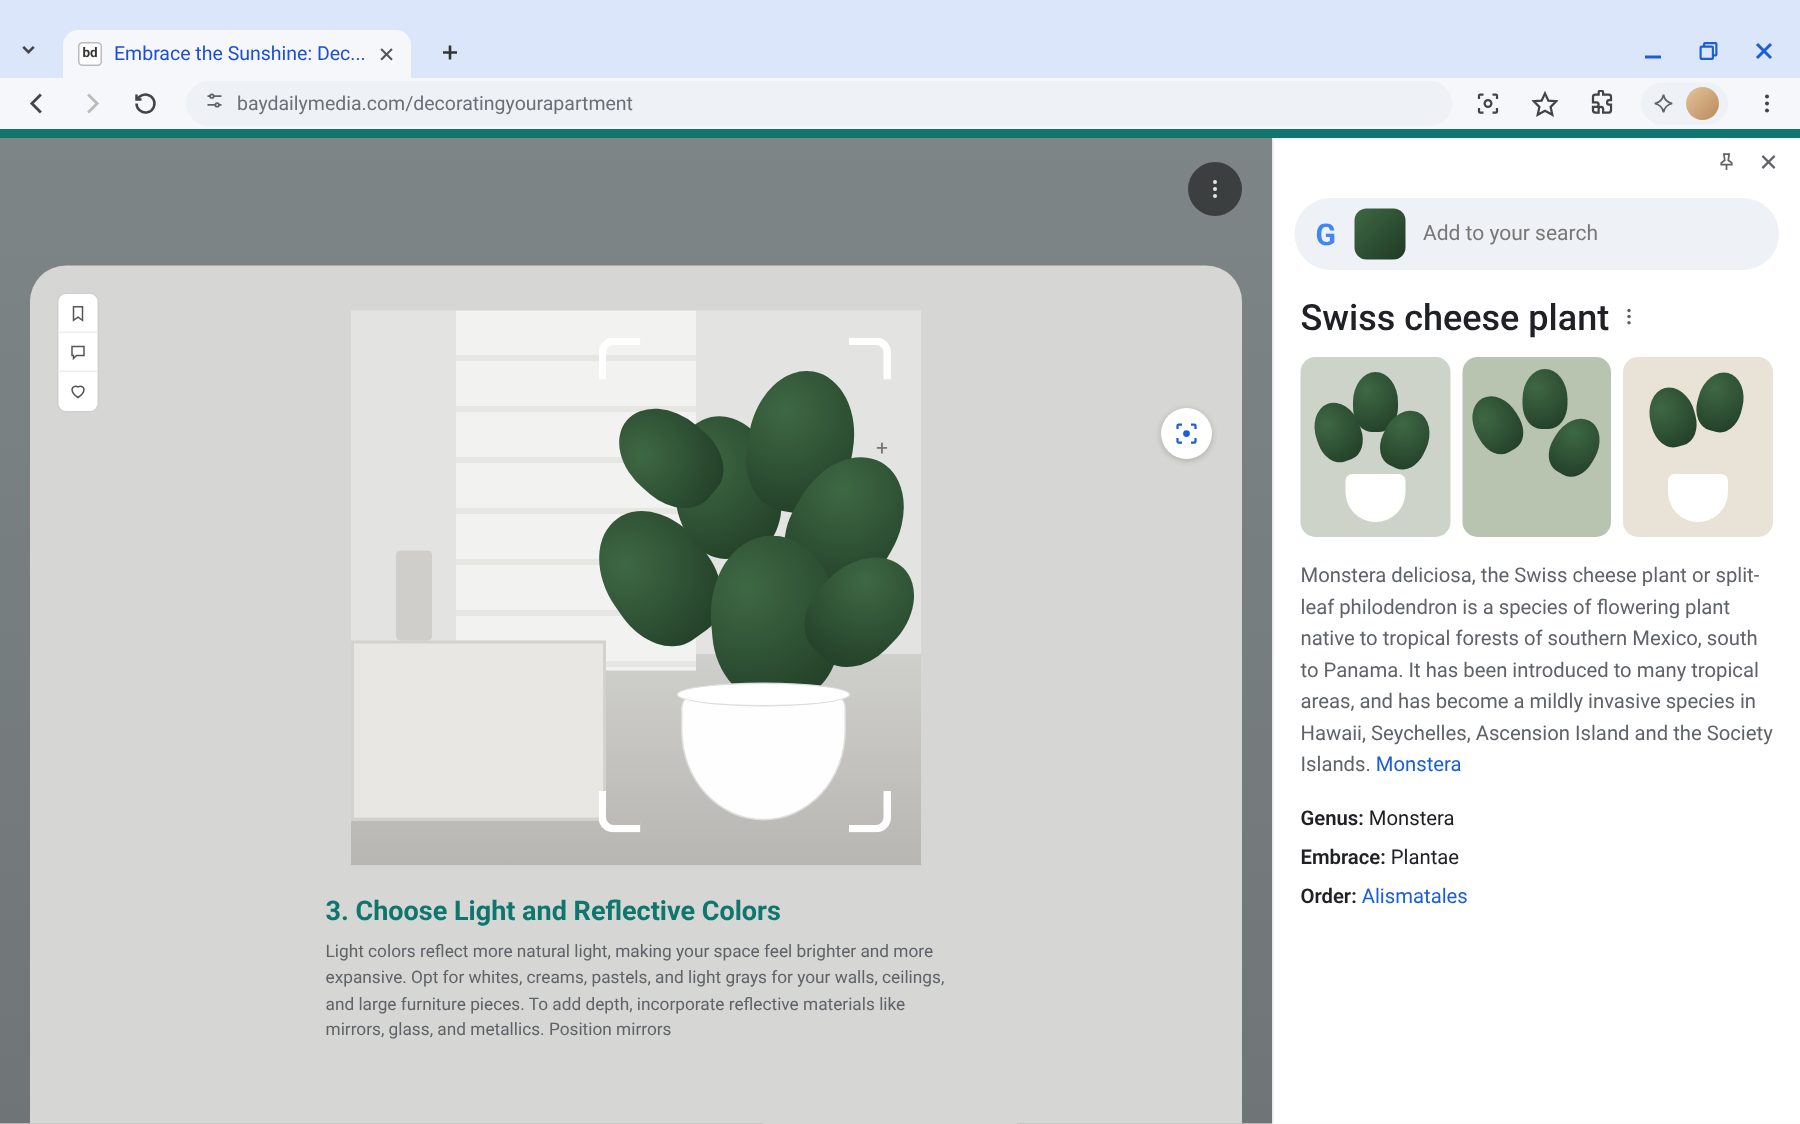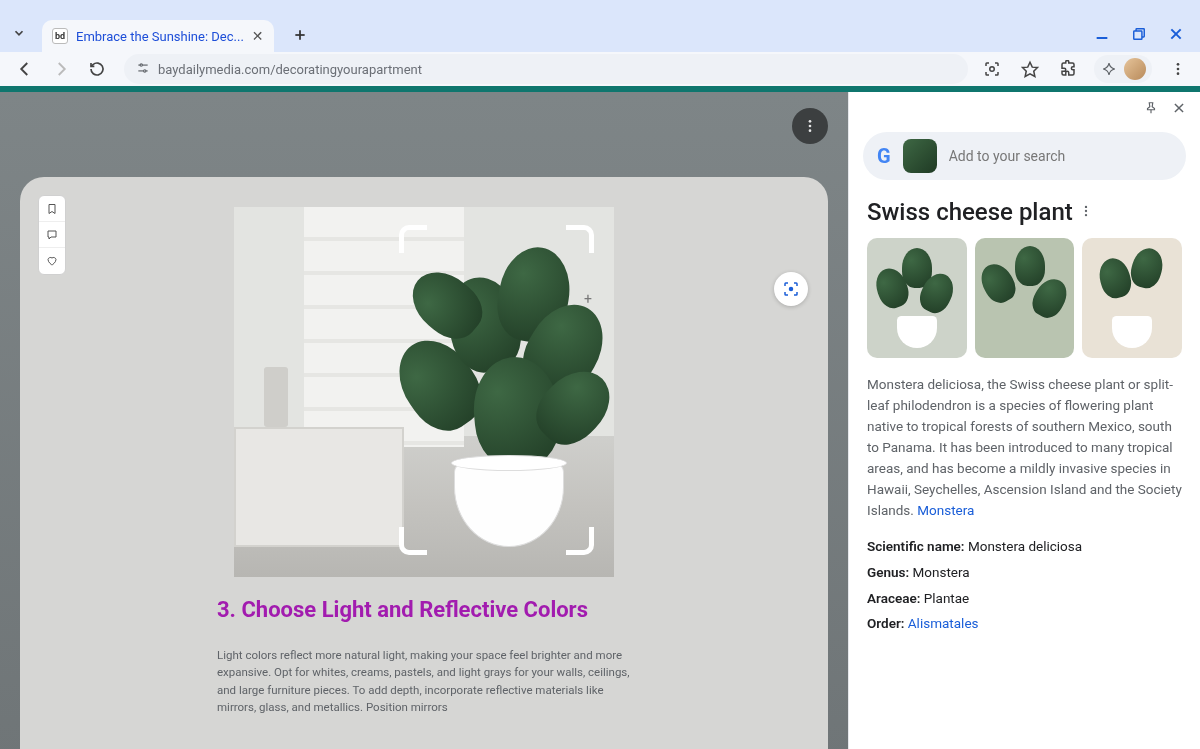--- a/index.html
+++ b/index.html
@@ -58,21 +58,21 @@
   
   .sel{position:absolute;left:165px;top:18px;width:195px;height:330px;pointer-events:none;}
   .corner{position:absolute;width:28px;height:28px;border:5px solid #fff;}
   .corner.tl{top:0;left:0;border-right:none;border-bottom:none;border-radius:10px 0 0 0;}
   .corner.tr{top:0;right:0;border-left:none;border-bottom:none;border-radius:0 10px 0 0;}
   .corner.bl{bottom:0;left:0;border-right:none;border-top:none;border-radius:0 0 0 10px;}
   .corner.br{bottom:0;right:0;border-left:none;border-top:none;border-radius:0 0 10px 0;}
   .lens-badge{position:absolute;right:-24px;top:82px;width:34px;height:34px;background:#fff;border-radius:50%;display:flex;align-items:center;justify-content:center;box-shadow:0 1px 4px rgba(0,0,0,0.2);}
   .crosshair{position:absolute;right:22px;top:84px;font-size:14px;color:#777;}
   .article-text{margin-top:20px;padding:0 8px;max-width:430px;margin-left:auto;margin-right:auto;}
-  .article-h{font-size:22px;font-weight:700;color:#a21caf;margin-bottom:25px;}
+  .article-h{font-size:18px;font-weight:700;color:#0f766e;margin-bottom:8px;}
   .article-p{font-size:11.5px;line-height:1.5;color:#5f6368;}
   
   .sp-top{height:34px;display:flex;align-items:center;justify-content:flex-end;gap:14px;padding:0 14px;color:#5f6368;}
   .searchbox{margin:6px 14px 18px;background:#eef1f6;border-radius:26px;height:48px;display:flex;align-items:center;padding:0 14px;gap:12px;}
   .g-logo{font-weight:700;font-size:20px;}
   .g-logo .b{color:#4285F4}
   .thumb-chip{width:34px;height:34px;border-radius:8px;background:linear-gradient(135deg,#3e6844,#1f3a24);}
   .search-ph{color:#777;font-size:14px;}
   .kp{padding:0 18px;}
   .kp-title-row{display:flex;align-items:center;gap:6px;margin-bottom:12px;}
@@ -294,20 +294,19 @@
             <div class="mini-leaf" style="left:18px;top:20px;transform:rotate(-15deg)"></div>
             <div class="mini-leaf" style="left:50px;top:10px;transform:rotate(15deg)"></div>
             <div class="mini-pot"></div>
           </div>
       </div>
       <div class="kp-desc">
         <span>Monstera deliciosa, the Swiss cheese plant or split-leaf philodendron is a species of flowering plant native to tropical forests of southern Mexico, south to Panama. It has been introduced to many tropical areas, and has become a mildly invasive species in Hawaii, Seychelles, Ascension Island and the Society Islands.</span>
         <a href="#">Monstera</a>
       </div>
       <div class="kp-facts">
-        <div><span class="label">Scientific name:</span> <span>Monstera deliciosa</span></div>
         <div><span class="label">Genus:</span> <span>Monstera</span></div>
-        <div><span class="label">Araceae:</span> <span>Plantae</span></div>
+        <div><span class="label">Embrace:</span> <span>Plantae</span></div>
         <div><span class="label">Order:</span> <span class="link">Alismatales</span></div>
       </div>
     </div>
   </div>
 </div>
 
 </body></html>

